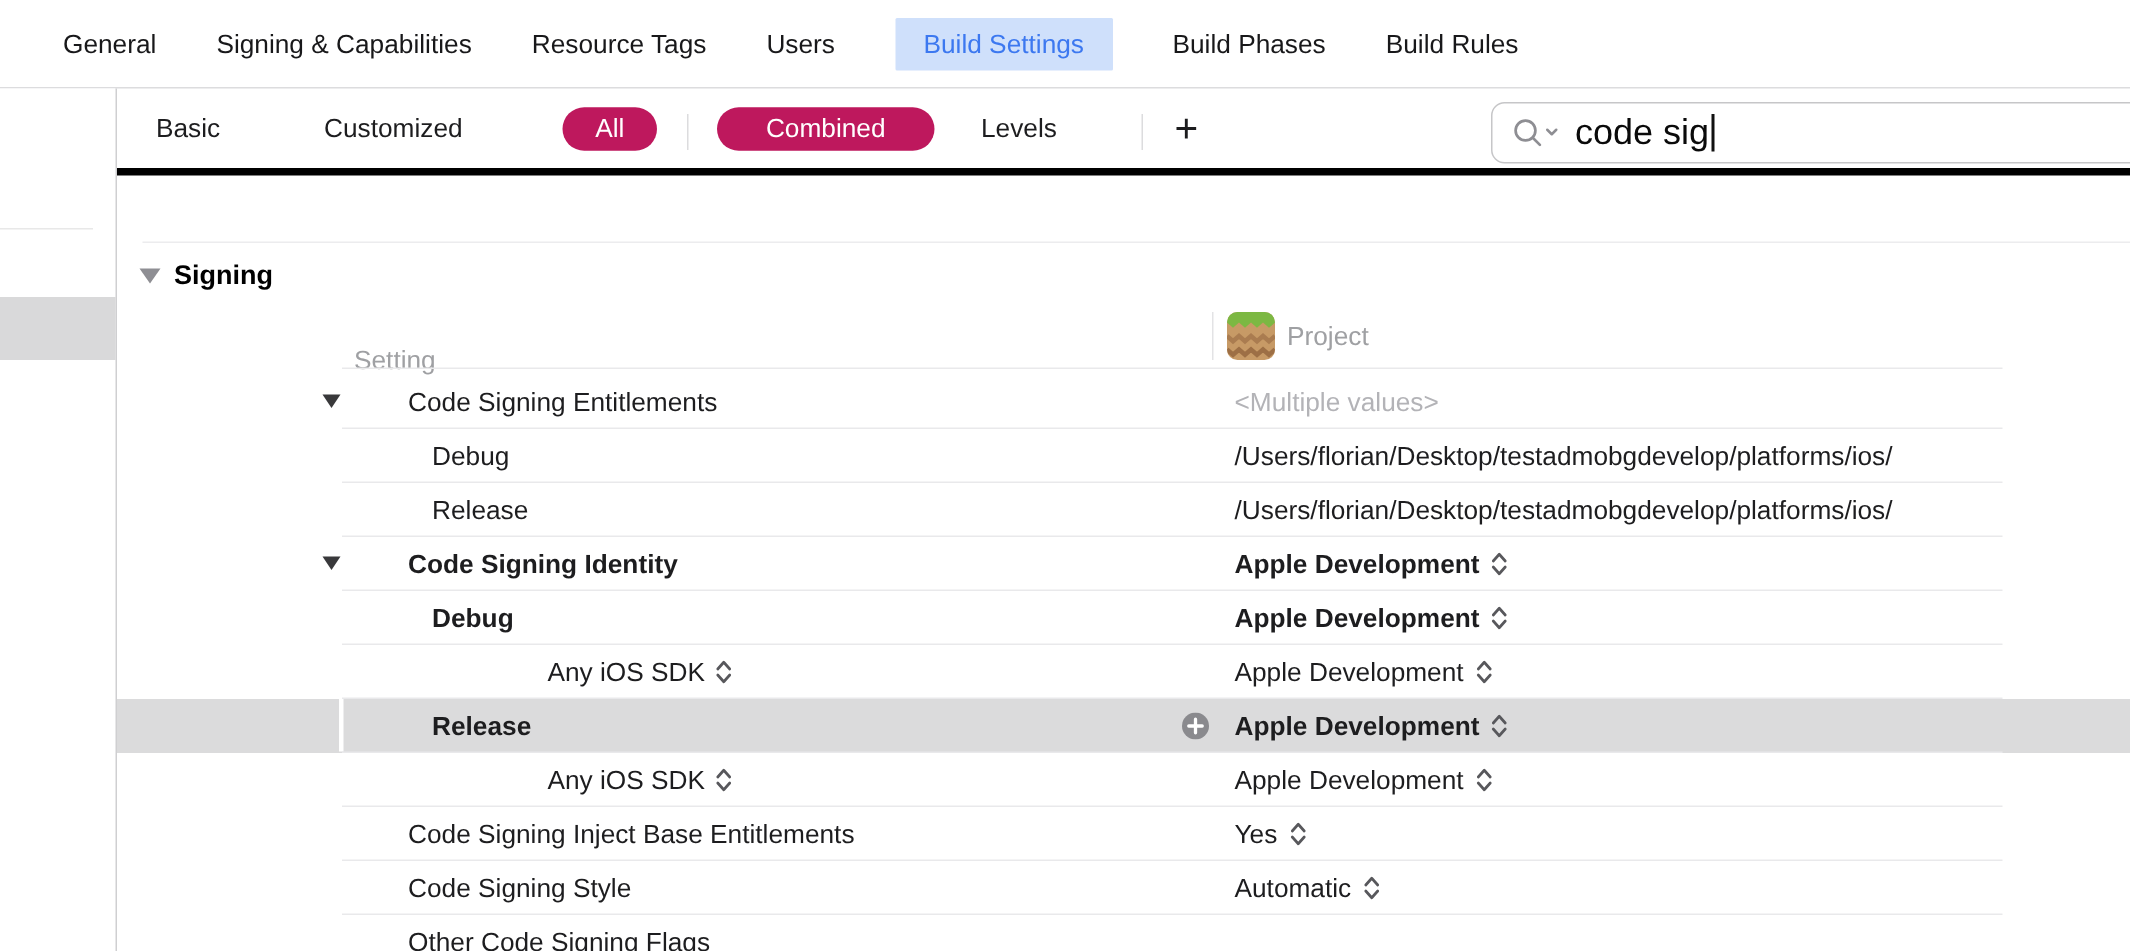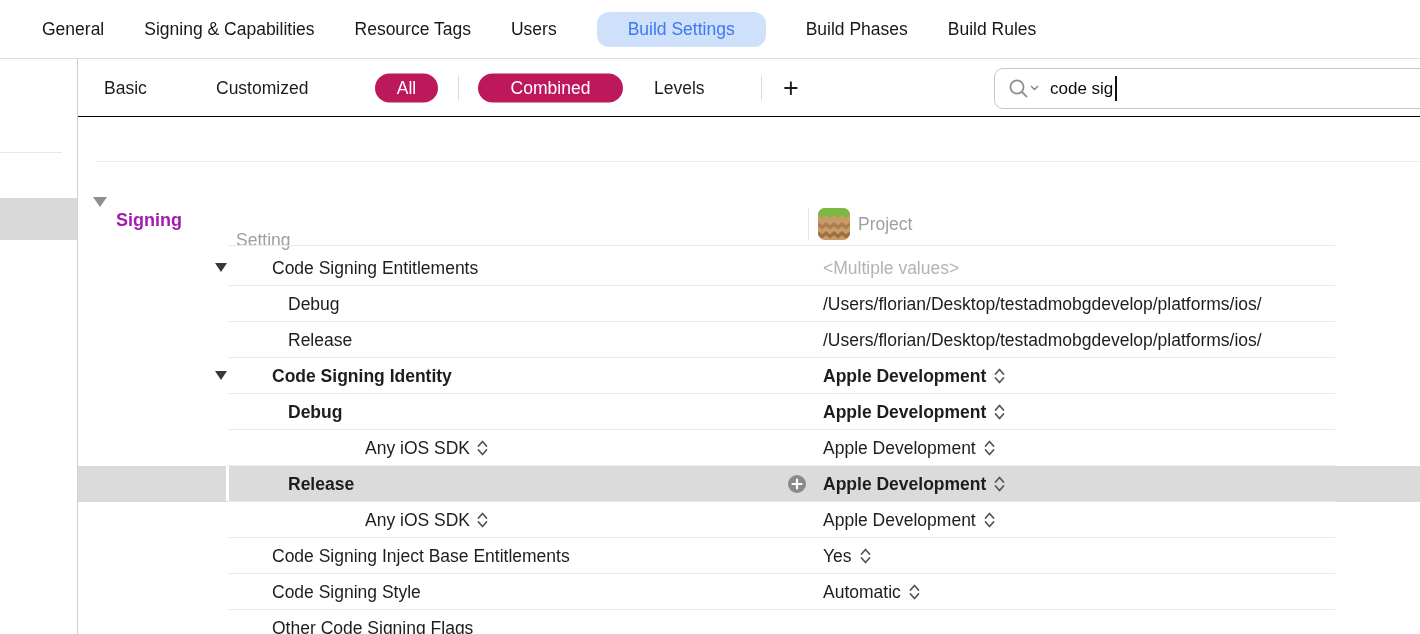--- a/index.html
+++ b/index.html
@@ -5,51 +5,51 @@
   * { margin:0; padding:0; box-sizing:border-box; }
   html,body { width:1420px; height:634px; overflow:hidden; background:#fff;
               font-family:"Liberation Sans", sans-serif; color:#1d1d1f; }
   body { position:relative; }
 
   
   .tabbar { position:absolute; top:0; left:0; right:0; height:59px;
             border-bottom:1px solid #dcdcde; display:flex; align-items:center;
             padding-left:42px; gap:40px; font-size:17.5px; background:#fff; }
   .tab { white-space:nowrap; color:#18181a; }
-  .tab.selected { background:#cfe0fb; color:#3c78f0; padding:7px 31px; border-radius:12px; }
+  .tab.selected { background:#cfe0fb; color:#3c78f0; padding:7px 19px; border-radius:1px; }
 
   
   .sidebar { position:absolute; top:59px; left:0; bottom:0; width:77px; background:#fff; }
   .sidebar-line { position:absolute; top:93px; left:0; width:62px; height:1px; background:#e8e8e8; }
   .sidebar-sel { position:absolute; top:139px; left:0; width:77px; height:42px; background:#d9d9da; }
   .split { position:absolute; top:59px; bottom:0; left:77px; width:1px; background:#cfcfd1; }
 
   
   .editor { position:absolute; top:59px; left:78px; right:0; bottom:0; }
 
   
-  .toolbar { position:relative; height:58px; border-bottom:1px solid #000000; font-size:17.5px; }
+  .toolbar { position:relative; height:58px; border-bottom:5px solid #000000; font-size:17.5px; }
   .tb { position:absolute; top:50%; transform:translateY(-50%); white-space:nowrap; }
   .pill { background:#be185d; color:#fff; height:29px; border-radius:15px;
           display:flex; align-items:center; justify-content:center; }
   .vsep { position:absolute; top:17px; width:1px; height:24px; background:#dcdcde; }
   .plusbtn { font-size:27px; font-weight:400; color:#1c1c1e; }
   .searchfield { position:absolute; left:916px; top:9px; width:560px; height:41px;
                  border:1.5px solid #c6c6c8; border-radius:9px; background:#fff;
                  display:flex; align-items:center; padding-left:12px; }
-  .searchfield .stext { font-size:17px; color:#0a0a0a; margin-left:9px; }
+  .searchfield .stext { font-size:24px; color:#0a0a0a; margin-left:9px; }
   .caret { width:2px; height:25px; background:#111; margin-left:2px; }
 
   
   .content { position:relative; height:516px; }
   .toprule { position:absolute; top:44px; left:17px; right:0; height:1px; background:#ececee; }
   .section-hdr { position:absolute; top:56px; left:15px; display:flex; align-items:center; gap:9px; }
   .tri-gray { width:0; height:0; border-left:7px solid transparent; border-right:7px solid transparent;
               border-top:10px solid #8e8e93; }
-  .section-title { font-size:18px; font-weight:700; color:#a21caf;margin-top:37px; }
+  .section-title { font-size:18px; font-weight:700; color:#000000; }
 
   .cols { position:absolute; top:89px; left:0; right:0; height:36px; font-size:17.5px; color:#9fa0a3; }
   .col-setting { position:absolute; left:158px; line-height:36px;margin-top:16px; }
   .col-vline { position:absolute; left:730px; top:2px; height:32px; width:1px; background:#e3e3e5; }
   .proj-icon { position:absolute; left:740px; top:2px; width:32px; height:32px;
                border-radius:7px; overflow:hidden; }
   .col-project { position:absolute; left:780px; line-height:36px; }
   .cols-rule { position:absolute; top:128px; left:150px; right:85px; height:1px; background:#e9e9eb; }
 
   

